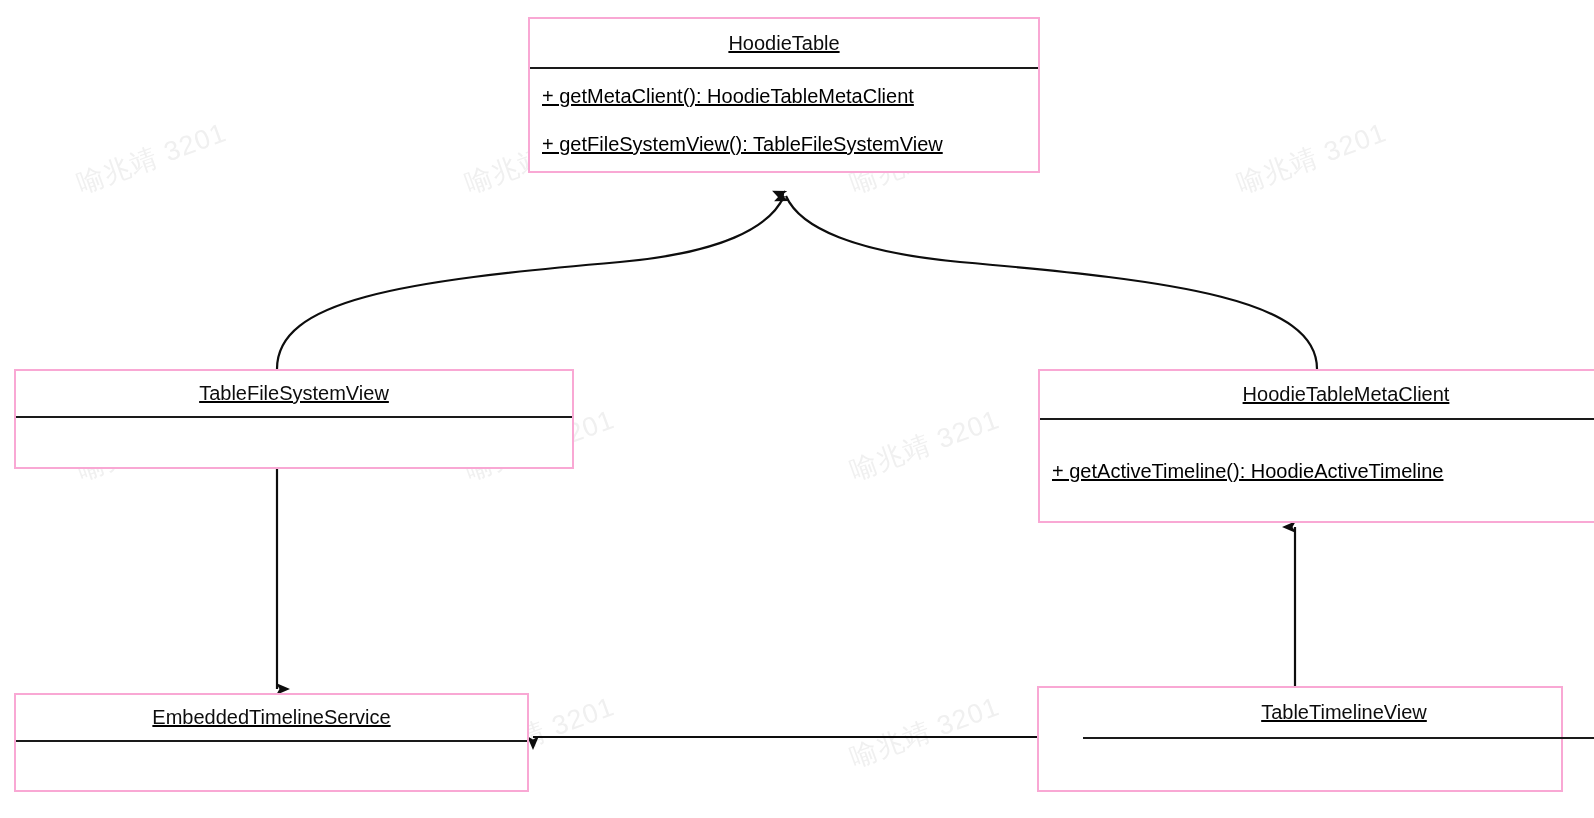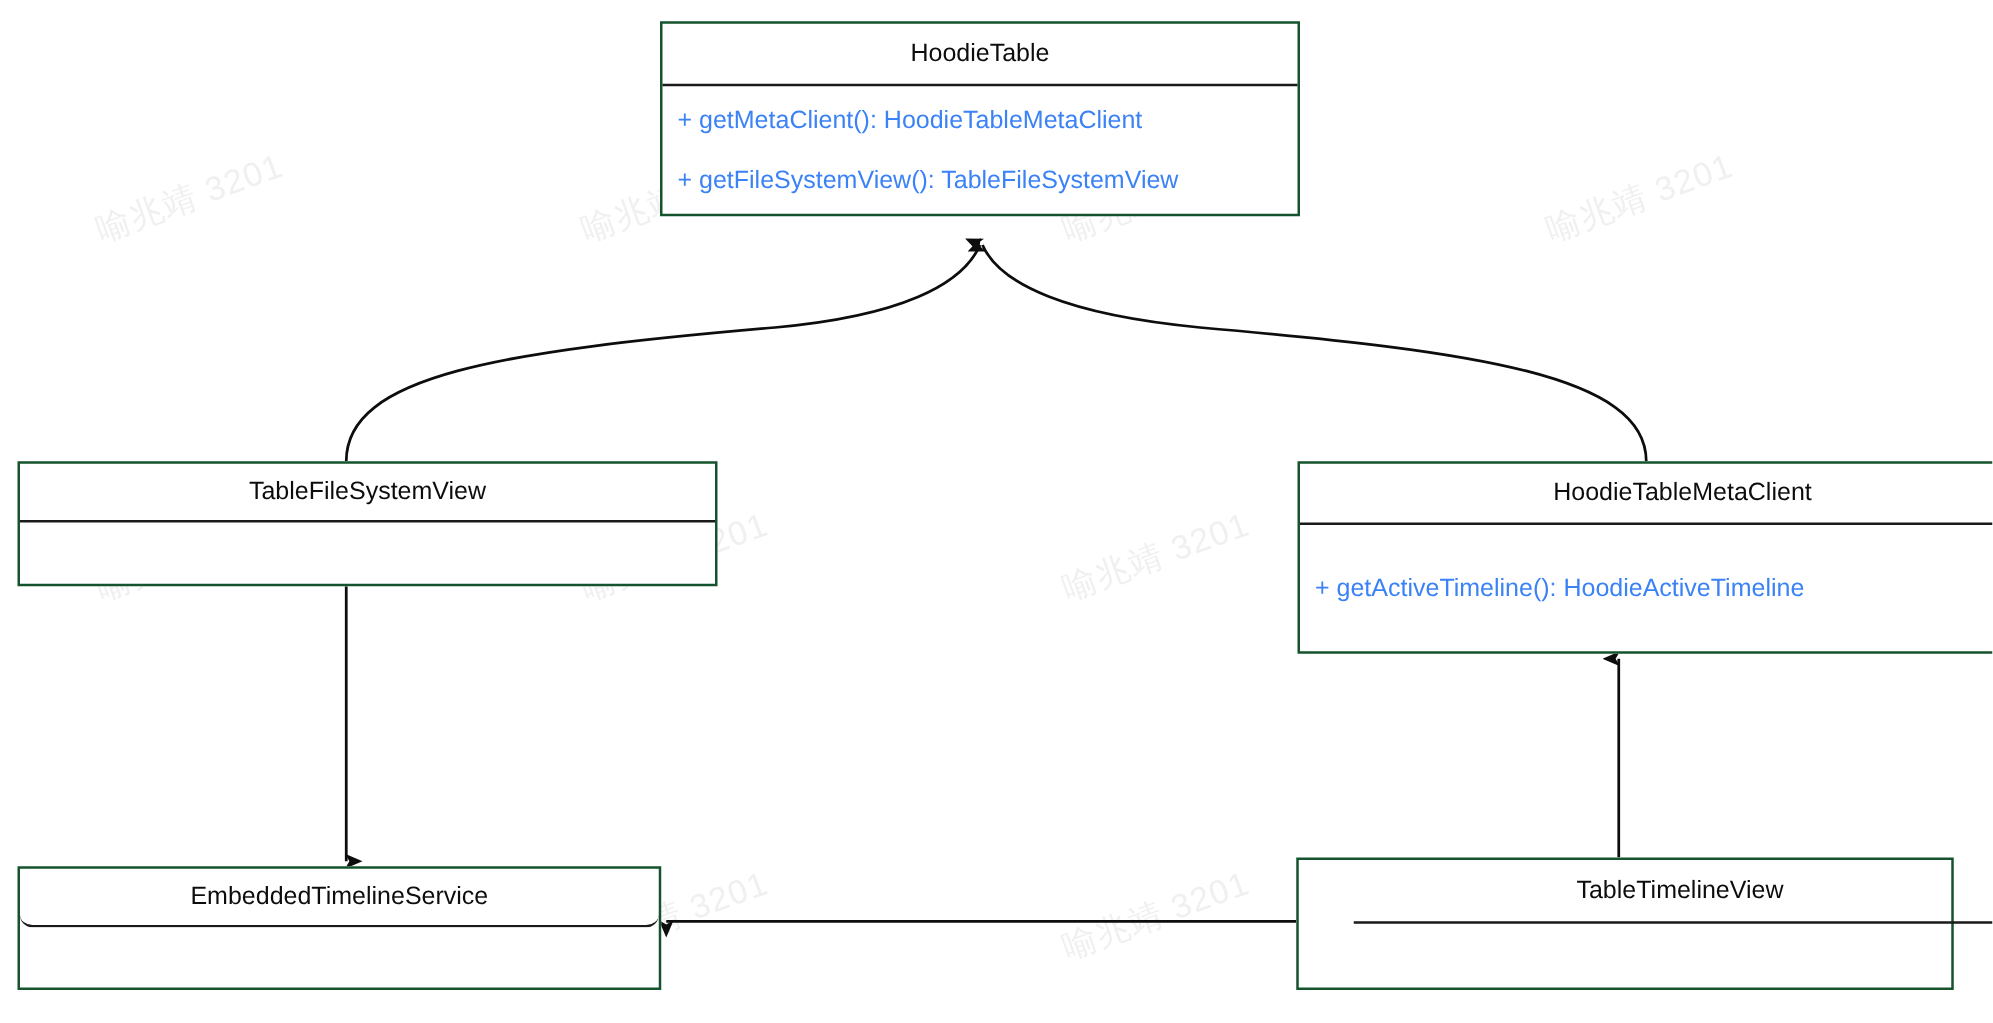--- a/index.html
+++ b/index.html
@@ -33,23 +33,24 @@
     font-size: 27px;
     white-space: nowrap;
     transform: rotate(-20deg);
     transform-origin: left top;
     letter-spacing: 1px;
   }
   
   .uml-box {
     position: absolute;
     box-sizing: border-box;
-    border: 2px solid #14532d;
+    border: 2px solid #f9a8d4;
     background: #ffffff;
     z-index: 3;
+    text-decoration: underline;
   }
   .uml-title {
     box-sizing: border-box;
     width: 100%;
     display: flex;
     align-items: center;
     justify-content: center;
     font-size: 20px;
     color: #0d0d0d;
     border-bottom: 2px solid #1a1a1a;
@@ -59,21 +60,21 @@
   .uml-members {
     box-sizing: border-box;
     width: 100%;
     display: flex;
     flex-direction: column;
     justify-content: center;
     background: transparent;
   }
   .uml-member {
     font-size: 20px;
-    color: #3b82f6;
+    color: #000000;
     padding: 0 12px;
     white-space: nowrap;
     line-height: 1.0;
   }
   .uml-members.empty { }
 
   
   #box-hoodie-table          { left:528px;  top:17px;  width:512px; height:156px; }
   #box-hoodie-table .uml-title   { height:50px; }
   #box-hoodie-table .uml-members { height:102px; }
@@ -82,21 +83,21 @@
   #box-table-file-system-view { left:14px;  top:369px; width:560px; height:100px; }
   #box-table-file-system-view .uml-title   { height:47px; }
   #box-table-file-system-view .uml-members { height:49px; }
 
   #box-hoodie-table-meta-client { left:1038px; top:369px; width:616px; height:154px; }
   #box-hoodie-table-meta-client .uml-title   { height:49px; }
   #box-hoodie-table-meta-client .uml-members { height:101px; }
   #box-hoodie-table-meta-client .uml-member  { padding-top:14px; padding-bottom:14px; }
 
   #box-embedded-timeline-service { left:14px; top:693px; width:515px; height:99px; }
-  #box-embedded-timeline-service .uml-title   { height:47px;border-radius:10px; }
+  #box-embedded-timeline-service .uml-title   { height:47px; }
   #box-embedded-timeline-service .uml-members { height:48px; }
 
   #box-table-timeline-view { left:1037px; top:686px; width:526px; height:106px; }
   #box-table-timeline-view .uml-title   { height:51px;margin-left:44px; }
   #box-table-timeline-view .uml-members { height:51px; }
 
   
   #connectors {
     position: absolute;
     left: 0; top: 0;

